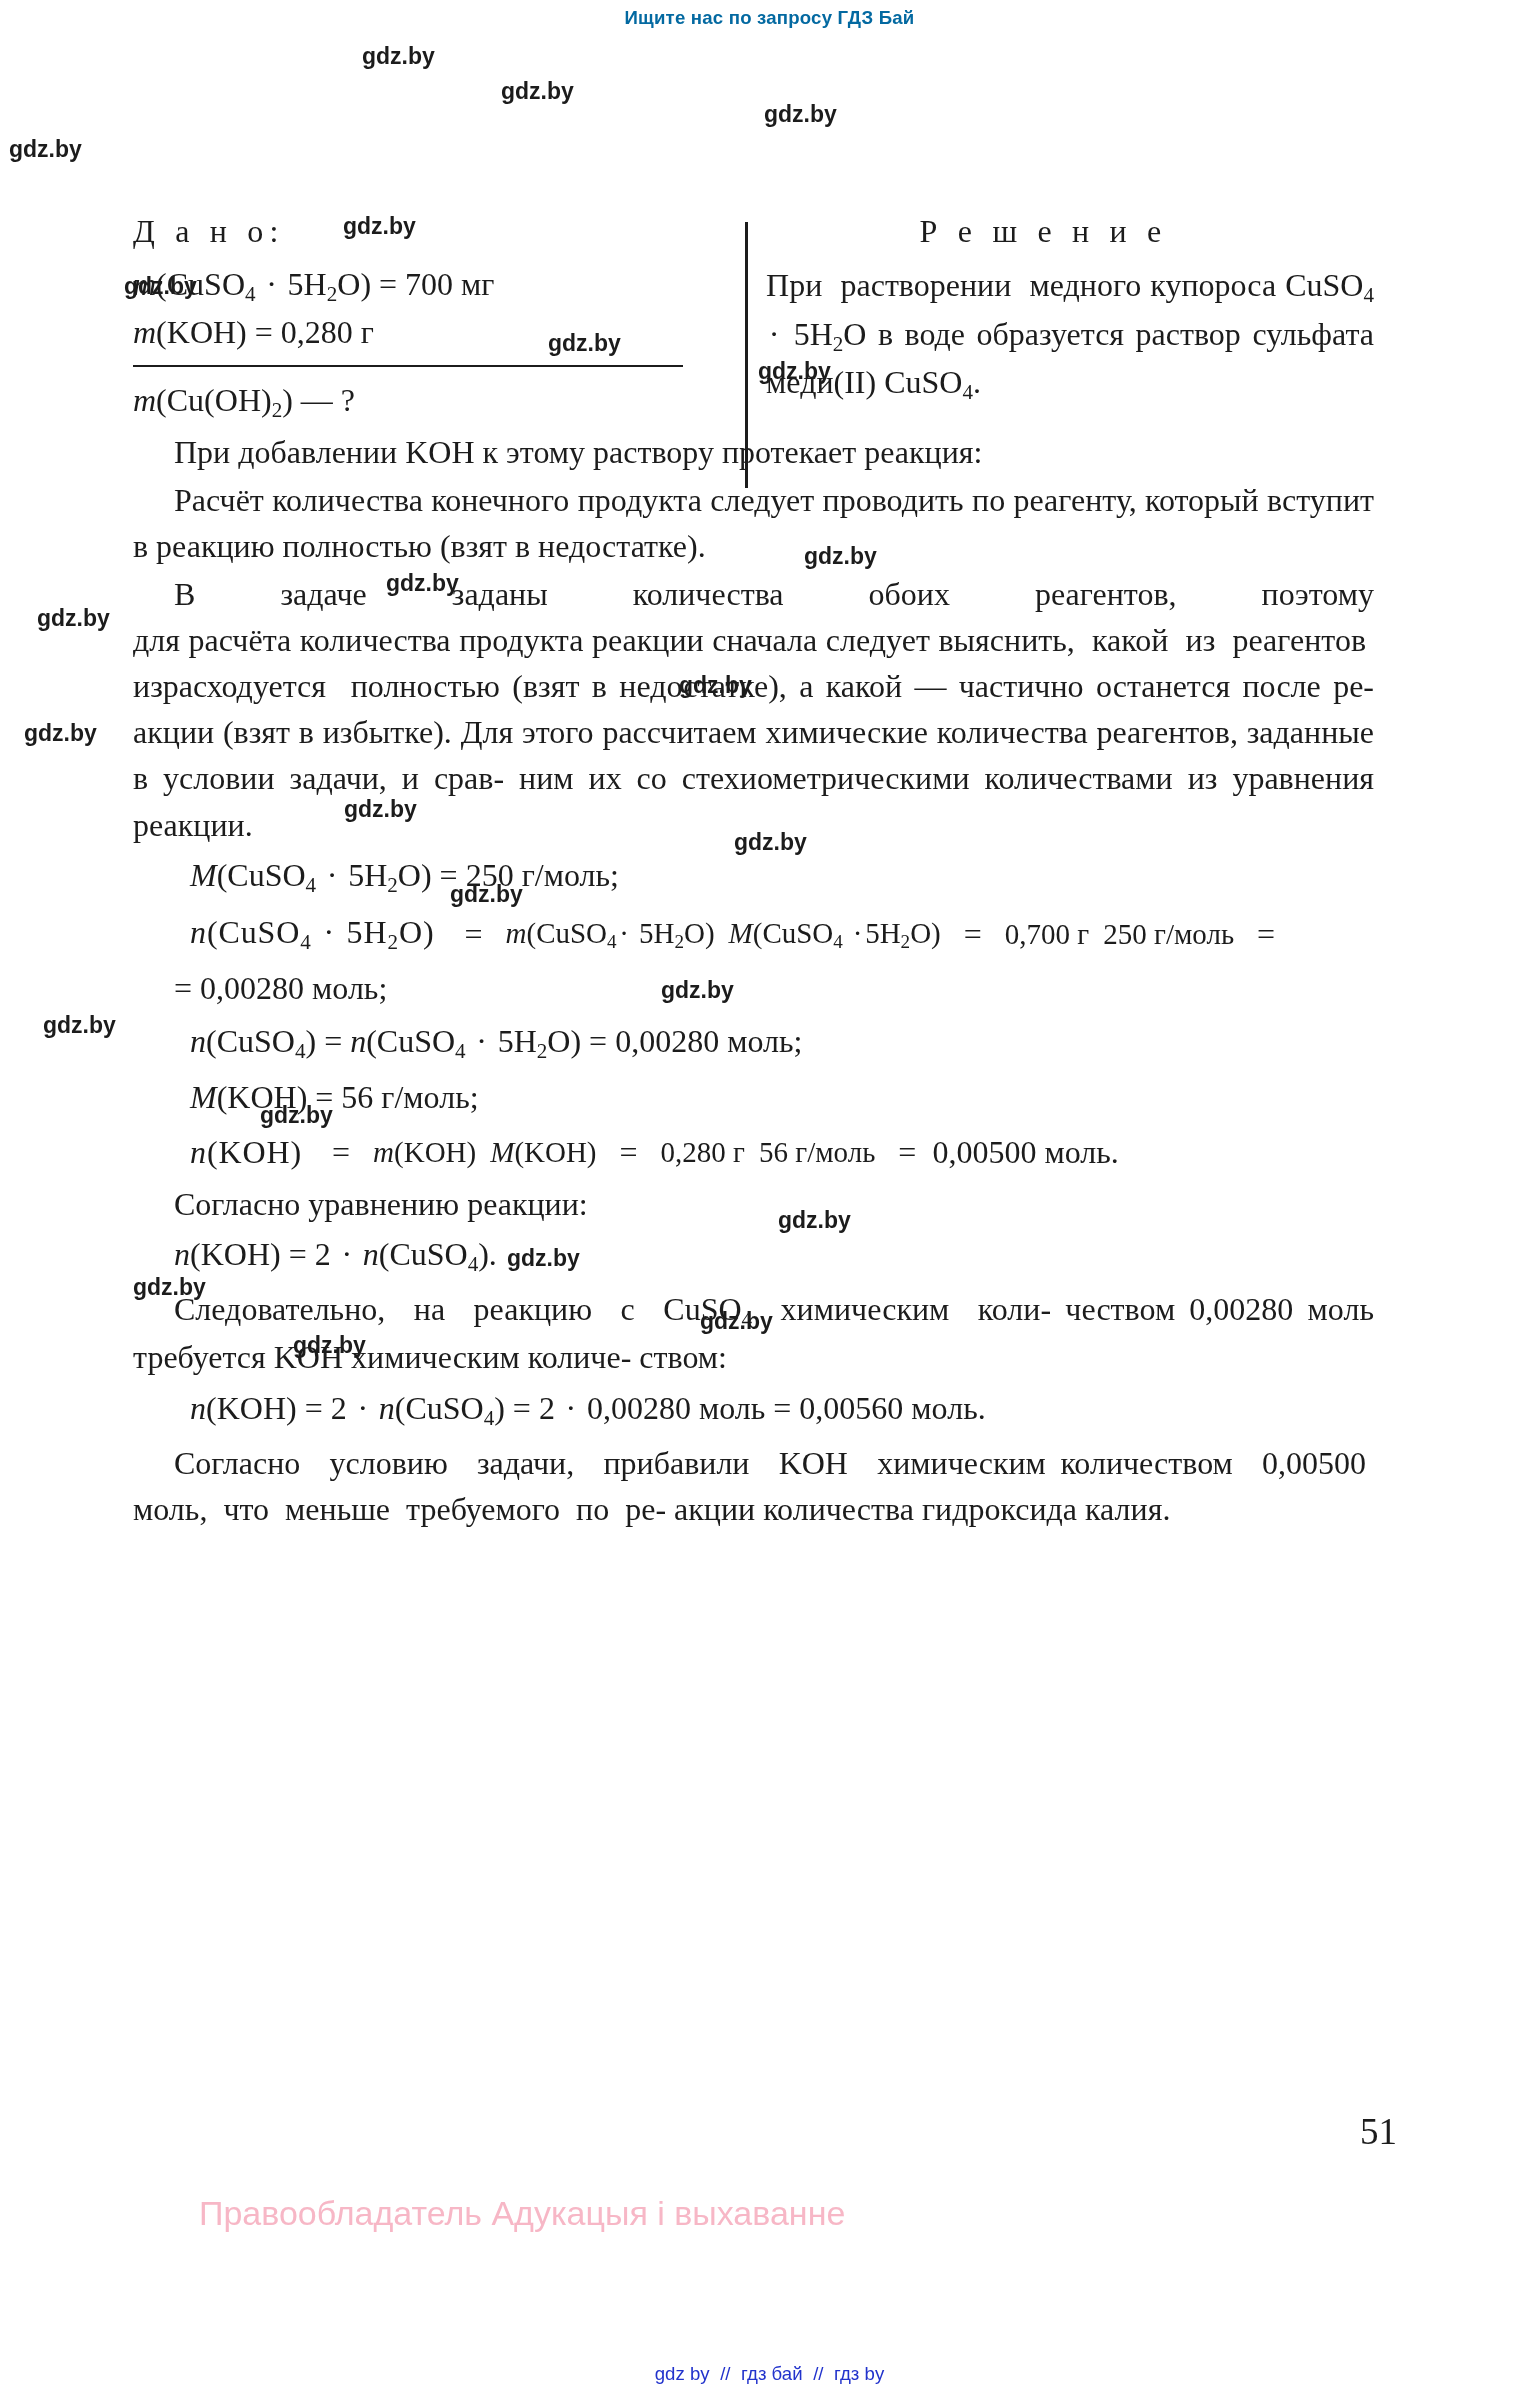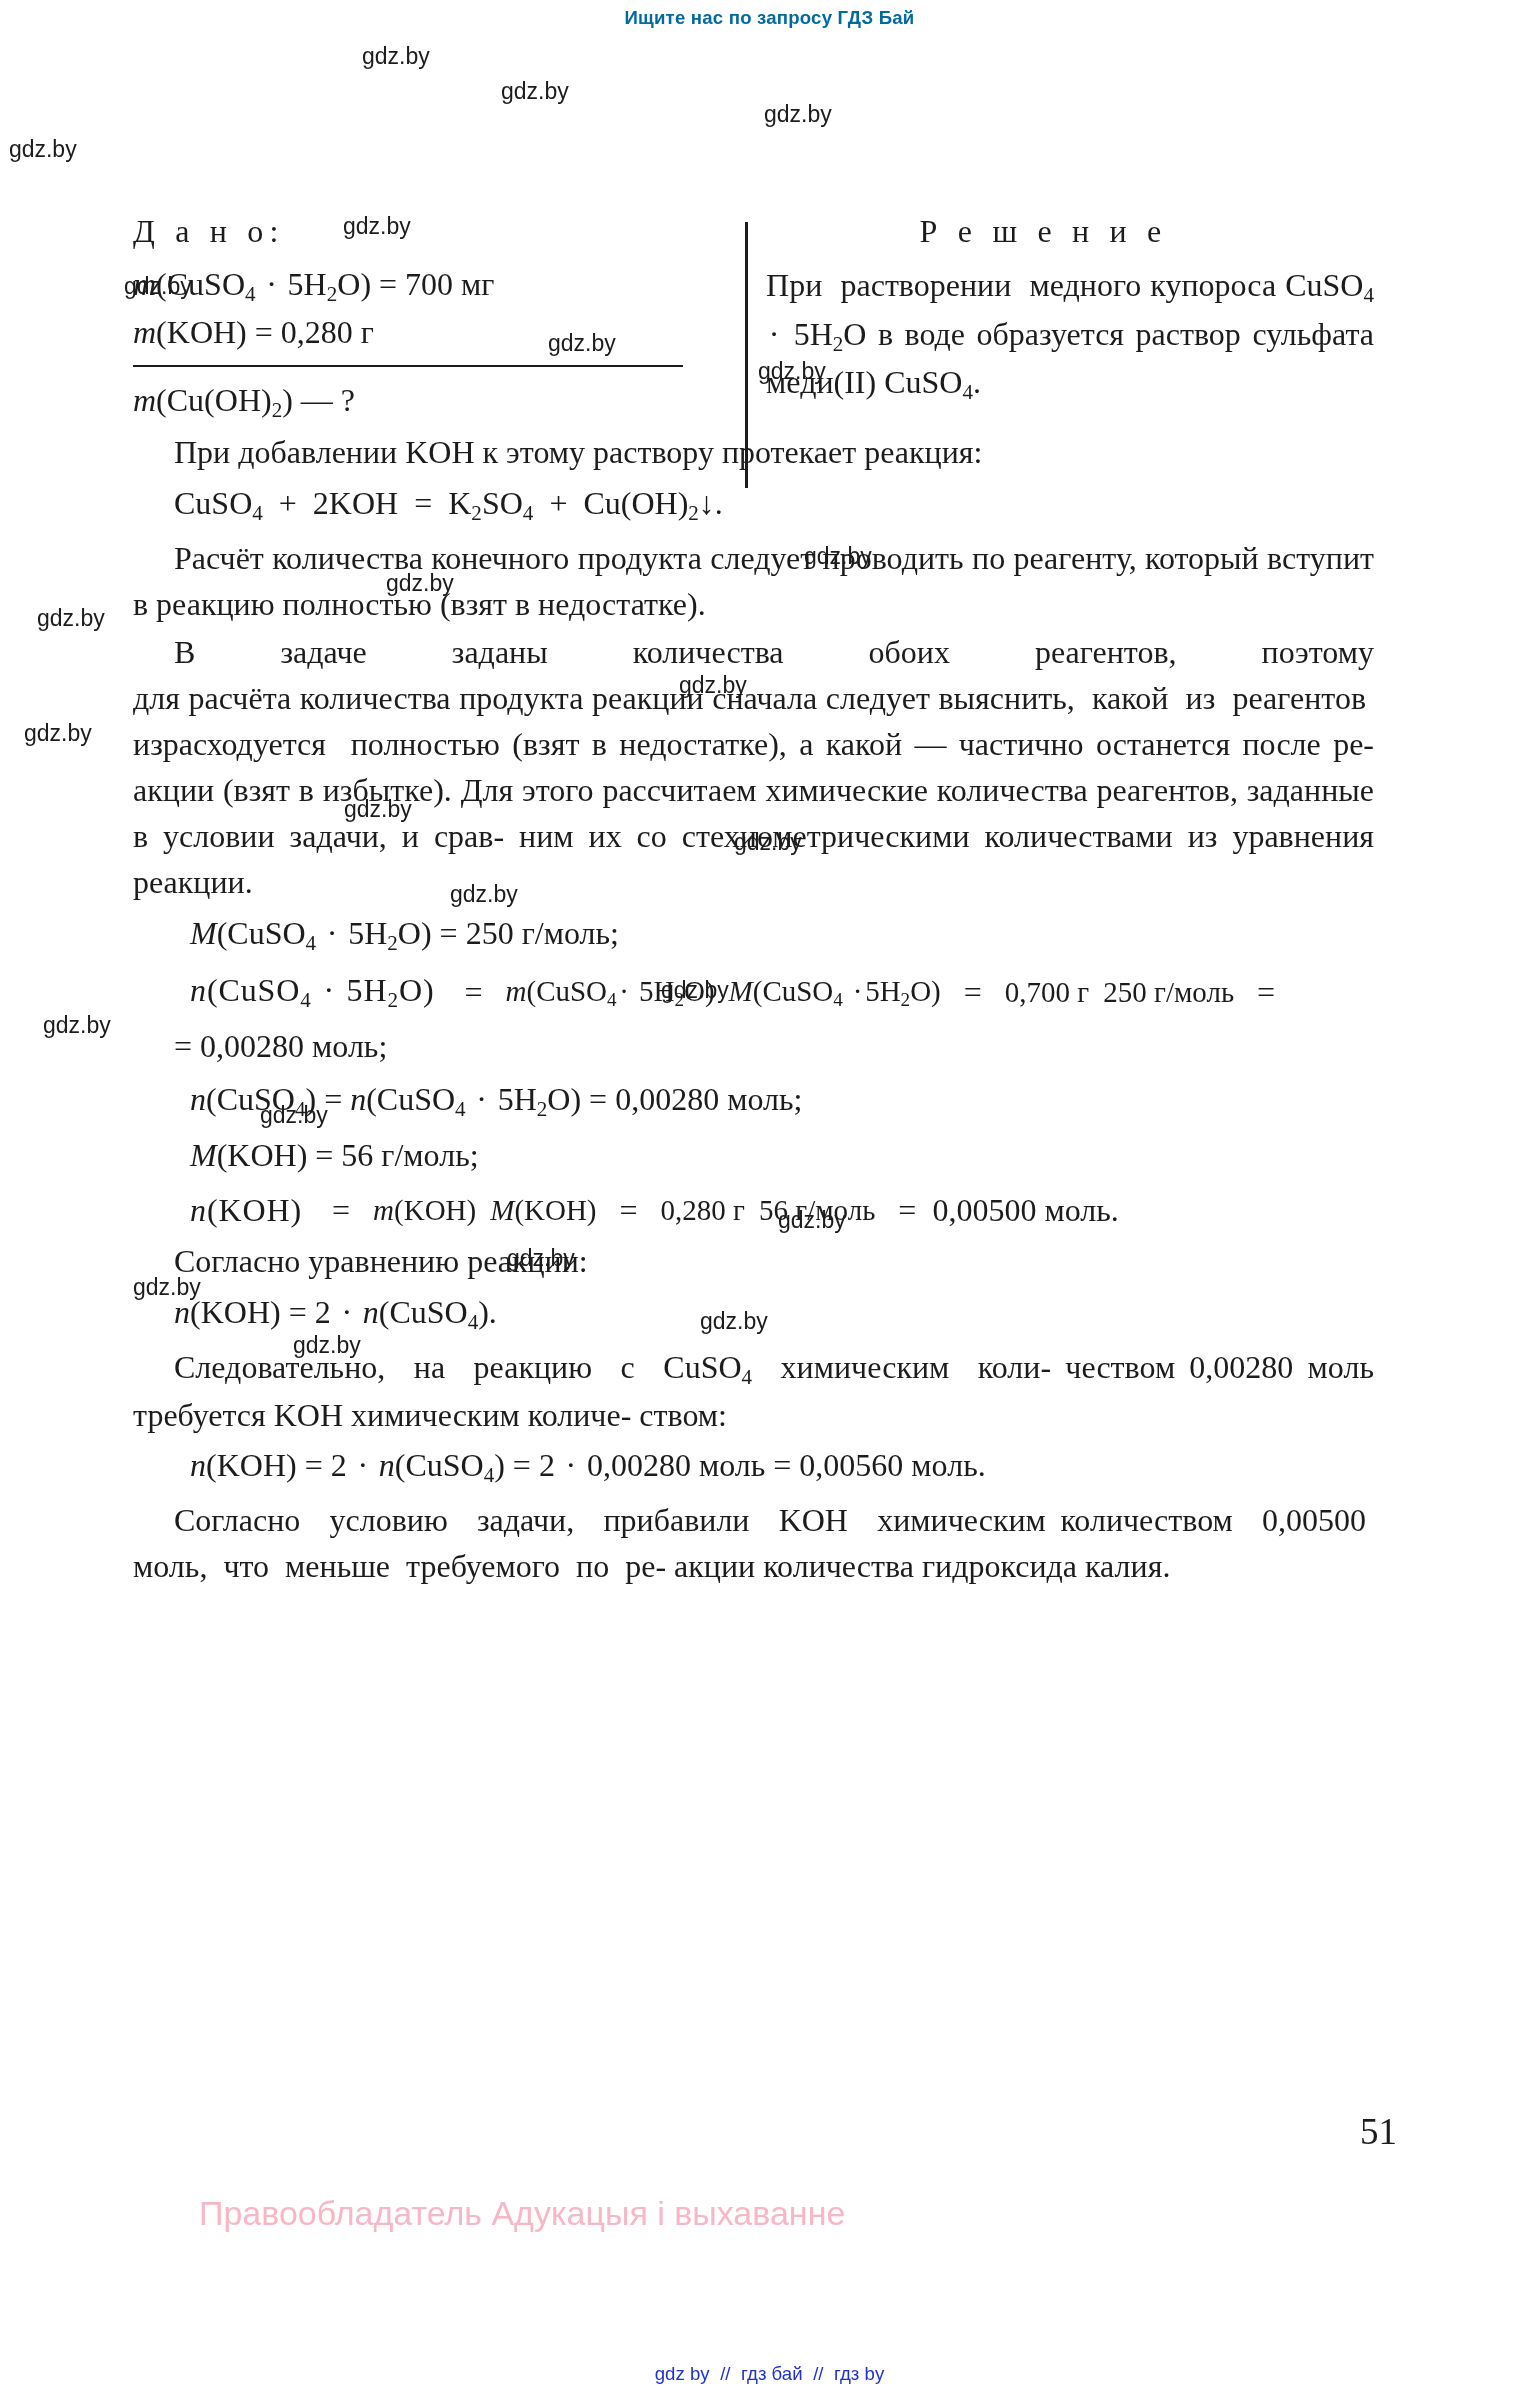--- a/index.html
+++ b/index.html
@@ -27,21 +27,21 @@
     font-family: "Liberation Sans", sans-serif;
     font-weight: bold;
     font-size: 18.6px;
     letter-spacing: 0.2px;
   }
 
   
   .wm {
     position: absolute;
     font-family: "Liberation Sans", sans-serif;
-    font-weight: normal;
+    font-weight: bold;
     font-size: 23px;
     color: #1c1c1c;
     white-space: nowrap;
     pointer-events: none;
   }
 
   
   .page {
     position: absolute;
     left: 0;
@@ -232,23 +232,20 @@
           При&nbsp; растворении&nbsp; медного купороса CuSO<sub>4</sub> <span class="dotmul">·</span> 5H<sub>2</sub>O в воде
           образуется раствор сульфата меди(II) CuSO<sub>4</sub>.
         </div>
       </div>
     </div>
 
     <p class="body-par">
       При добавлении KOH к этому раствору протекает реакция:
     </p>
 
-    <div class="eq-line">
-      CuSO<sub>4</sub> &nbsp;+&nbsp; 2KOH&nbsp; =&nbsp; K<sub>2</sub>SO<sub>4</sub>&nbsp; +&nbsp; Cu(OH)<sub>2</sub>↓.
-    </div>
 
     <p class="body-par">
       Расчёт количества конечного продукта следует проводить
       по реагенту, который вступит в реакцию полностью (взят в
       недостатке).
     </p>
 
     <p class="body-par">
       В&nbsp; задаче&nbsp; заданы&nbsp; количества&nbsp; обоих&nbsp; реагентов,&nbsp; поэтому
       для&nbsp;расчёта&nbsp;количества&nbsp;продукта&nbsp;реакции&nbsp;сначала&nbsp;следует

